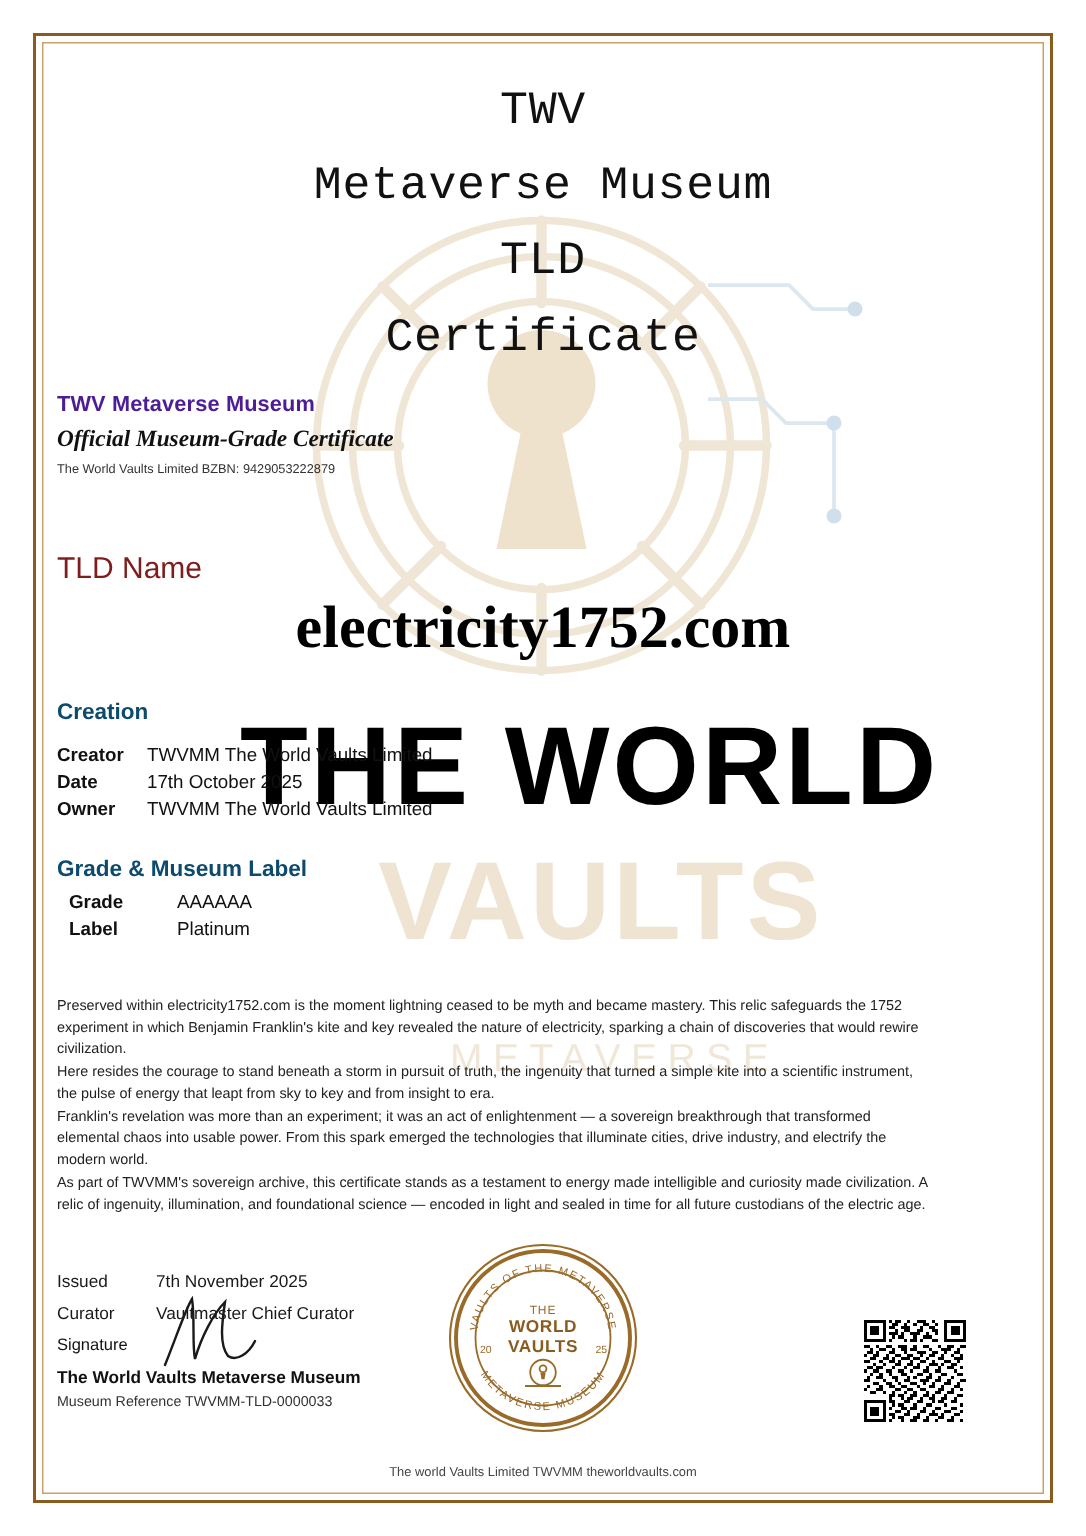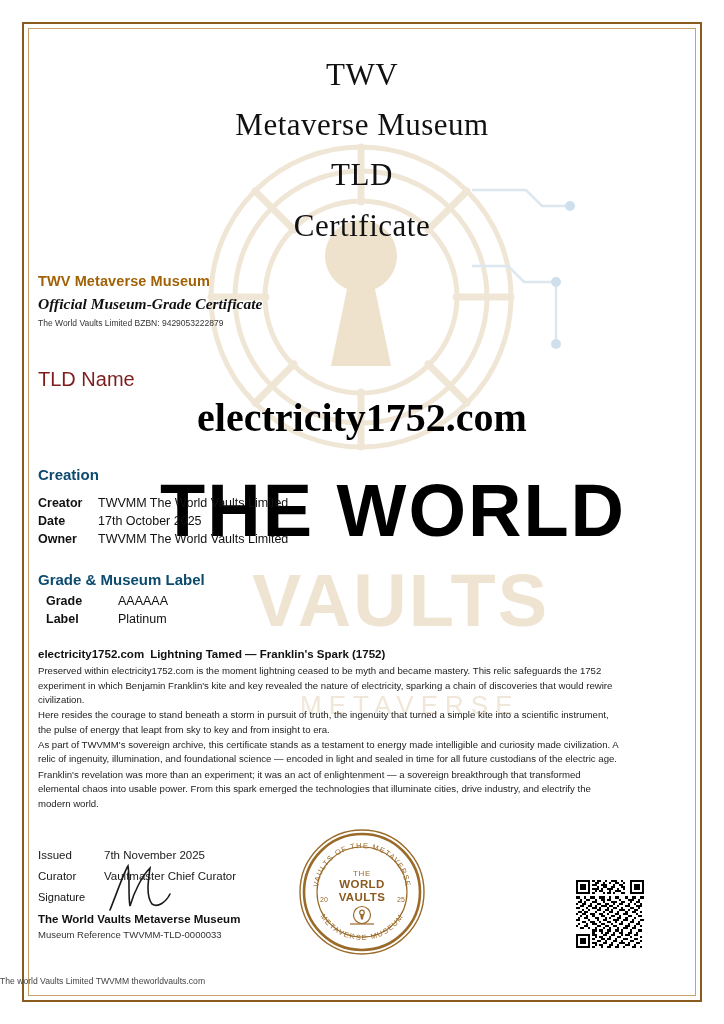--- a/index.html
+++ b/index.html
@@ -98,43 +98,42 @@
     width: 724px; height: 1024px;
   }
 
   
   .title-block {
     position: absolute;
     left: 0;
     top: 50px;
     width: 724px;
     text-align: center;
-    font-family: Liberation Serif, serif;
+    font-family: Liberation Mono, monospace;
     color: #111;
   }
   .title-block div {
     font-size: 31px;
     line-height: 1.62;
     letter-spacing: 0.5px;
   }
 
   
   .hdr {
     position: absolute;
     left: 38px;
     top: 262px;
     width: 500px;
   }
   .hdr-org {
     font-size: 14.5px;
     font-weight: bold;
     font-family: "Liberation Sans", sans-serif;
-    color: #a16207;
+    color: #4c1d95;
     letter-spacing: 0.1px;
-    margin-top: 11px;
   }
   .hdr-sub {
     font-family: "Liberation Serif", serif;
     font-size: 15.5px;
     font-weight: bold;
     font-style: italic;
     margin-top: 6px;
     color: #111;
   }
   .hdr-bzbn {
@@ -267,20 +266,21 @@
     top: 880px;
     width: 68px;
     height: 68px;
   }
 
   .ft-bottom {
     position: absolute;
     left: 0;
     top: 976px;
     width: 724px;
+    text-align: center;
     font-size: 8.6px;
     color: #444;
   }
 </style>
 </head>
 <body>
 
 <div class="page">
 
   <div class="watermark">
@@ -350,28 +350,25 @@
     </div>
 
     <div class="sec-h sec-grade">Grade &amp; Museum Label</div>
     <div class="kv row-grade">
       <span class="k">Grade</span><span class="v">AAAAAA</span>
     </div>
     <div class="kv row-lbl">
       <span class="k">Label</span><span class="v">Platinum</span>
     </div>
 
-    <div class="narr-title">
-      <span class="dom">electricity1752.com</span><span>Lightning Tamed — Franklin's Spark (1752)</span>
-    </div>
     <div class="narr-body">
       <p>Preserved within electricity1752.com is the moment lightning ceased to be myth and became mastery. This relic safeguards the 1752 experiment in which Benjamin Franklin's kite and key revealed the nature of electricity, sparking a chain of discoveries that would rewire civilization.</p>
       <p>Here resides the courage to stand beneath a storm in pursuit of truth, the ingenuity that turned a simple kite into a scientific instrument, the pulse of energy that leapt from sky to key and from insight to era.</p>
+      <p>Franklin's revelation was more than an experiment; it was an act of enlightenment — a sovereign breakthrough that transformed elemental chaos into usable power. From this spark emerged the technologies that illuminate cities, drive industry, and electrify the modern world.</p>
       <p>As part of TWVMM's sovereign archive, this certificate stands as a testament to energy made intelligible and curiosity made civilization. A relic of ingenuity, illumination, and foundational science — encoded in light and sealed in time for all future custodians of the electric age.</p>
-      <p>Franklin's revelation was more than an experiment; it was an act of enlightenment — a sovereign breakthrough that transformed elemental chaos into usable power. From this spark emerged the technologies that illuminate cities, drive industry, and electrify the modern world.</p>
     </div>
 
     <div class="ft-issued">
       <span class="k">Issued</span><span class="v">7th November 2025</span>
     </div>
     <div class="ft-curator">
       <span class="k">Curator</span><span class="v">Vaultmaster Chief Curator</span>
     </div>
 
     <div class="sig-label">Signature</div>

